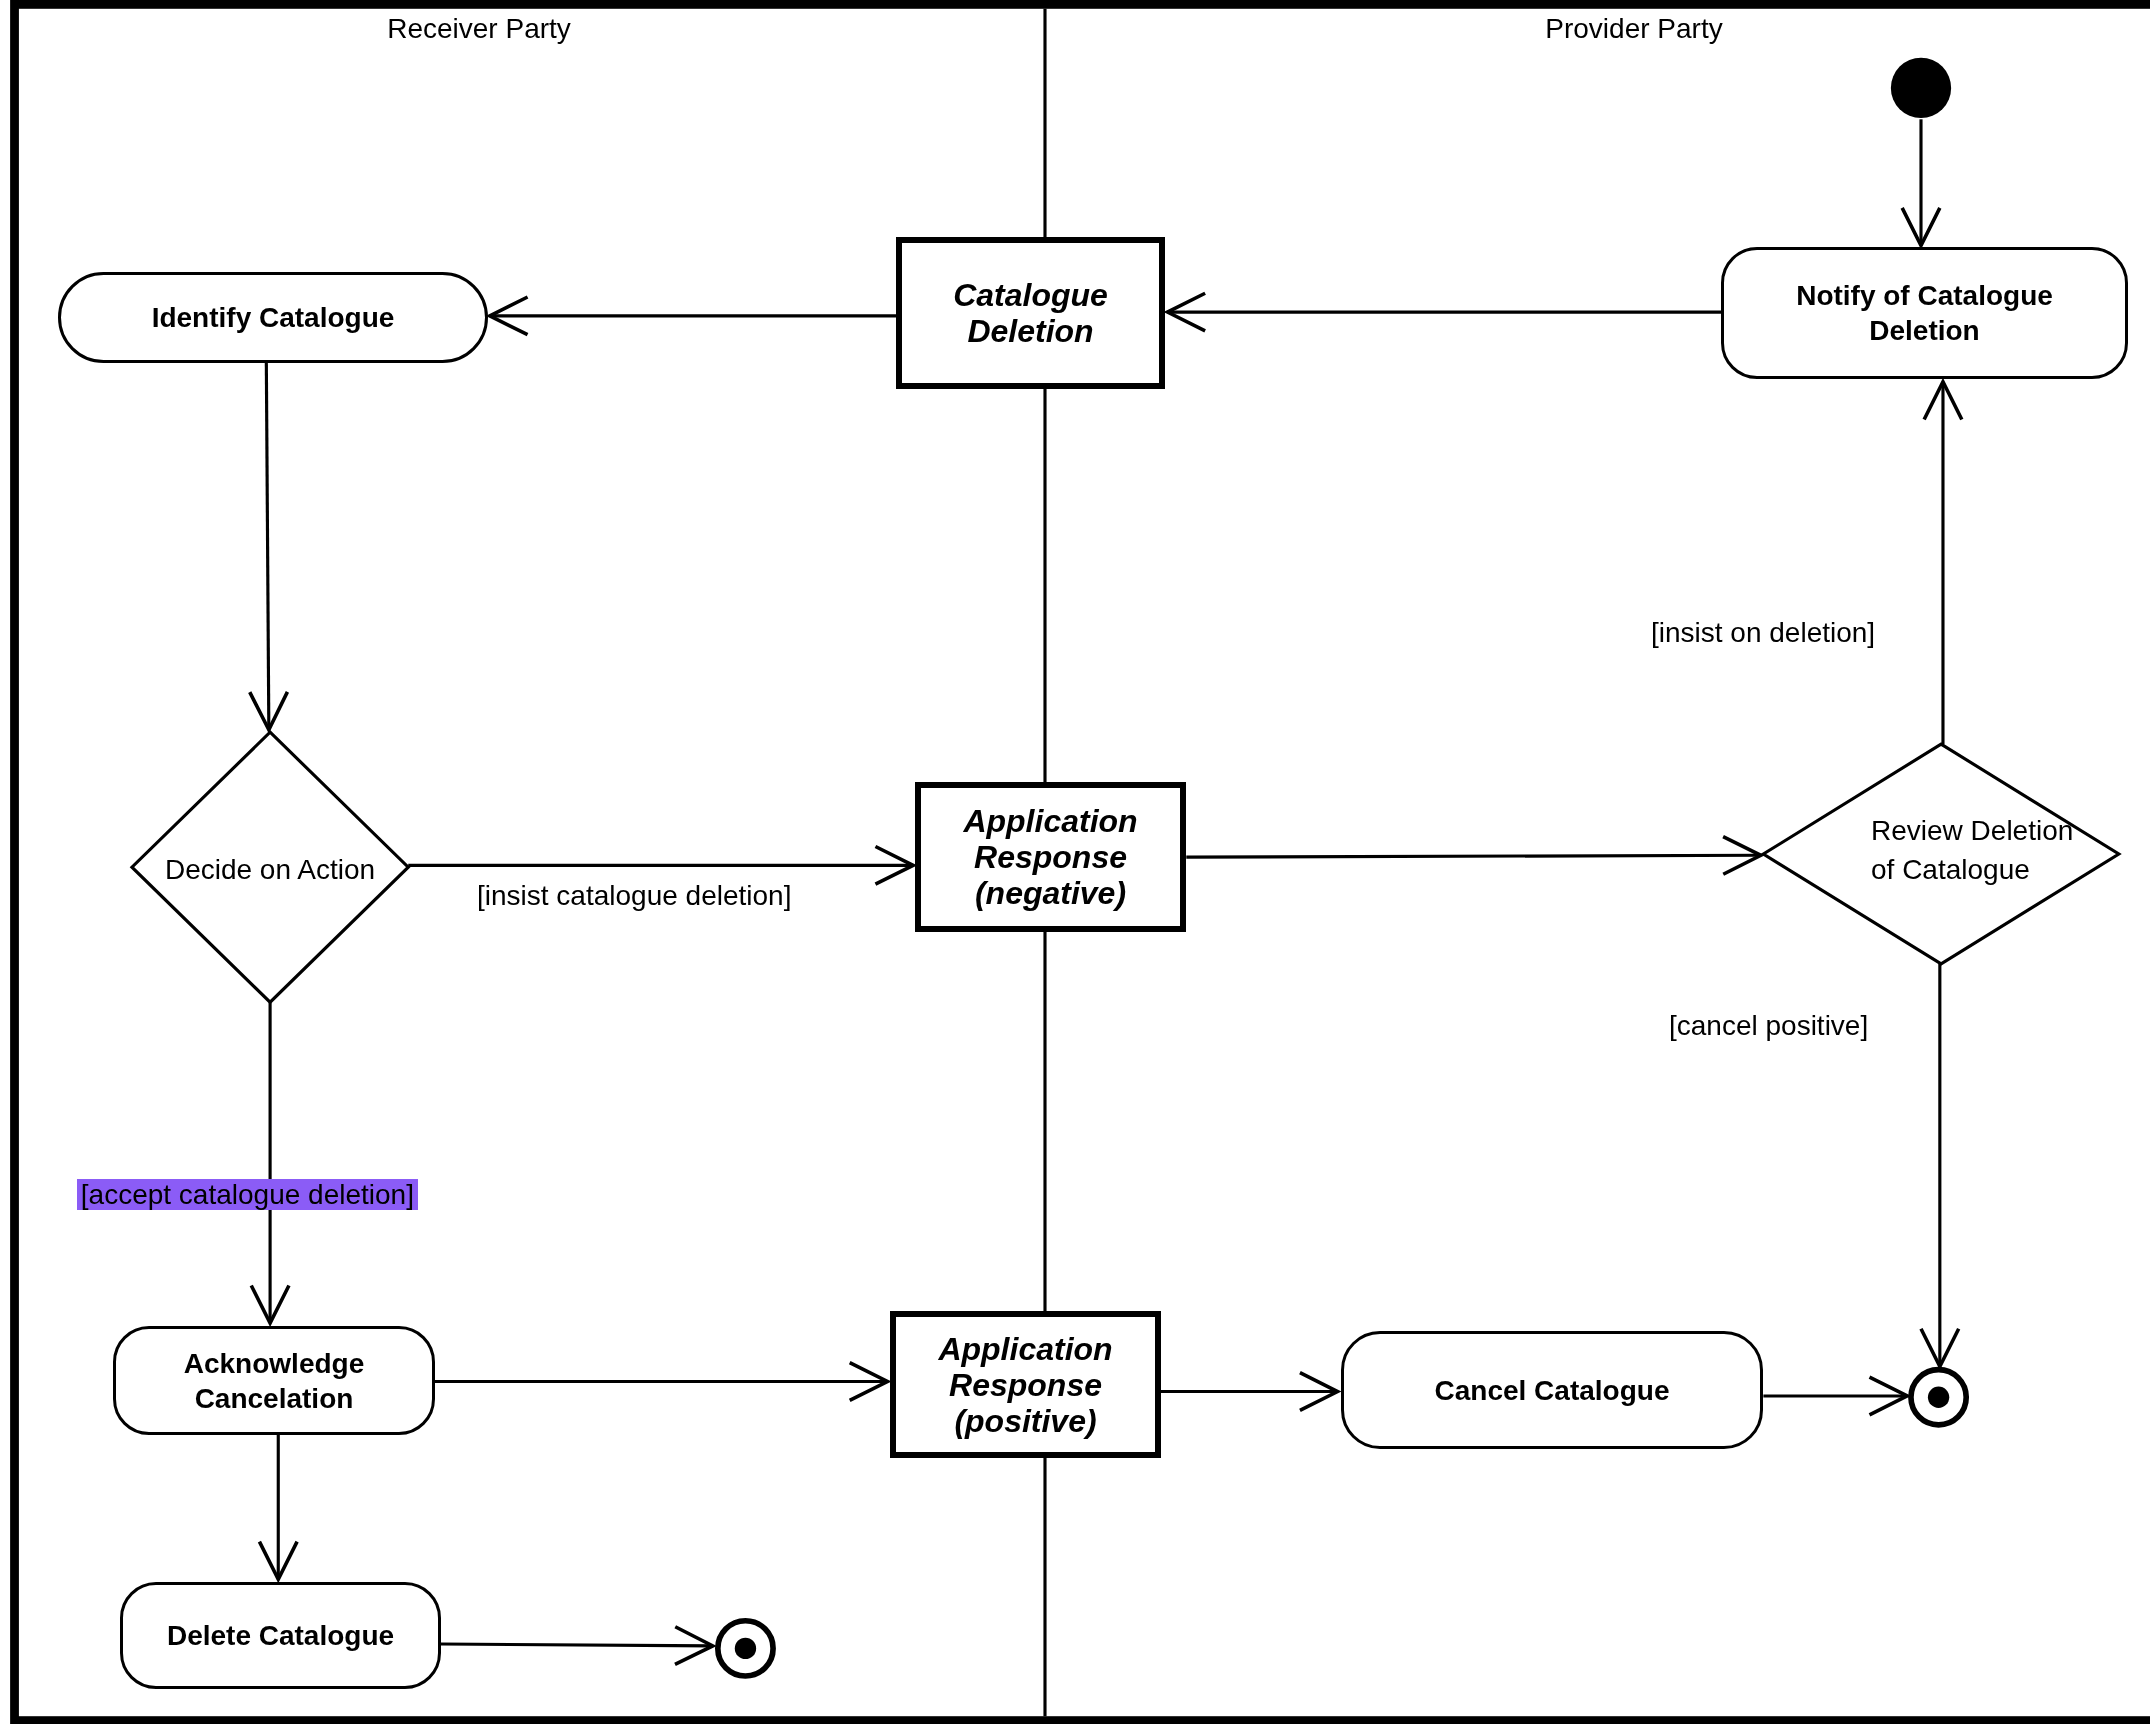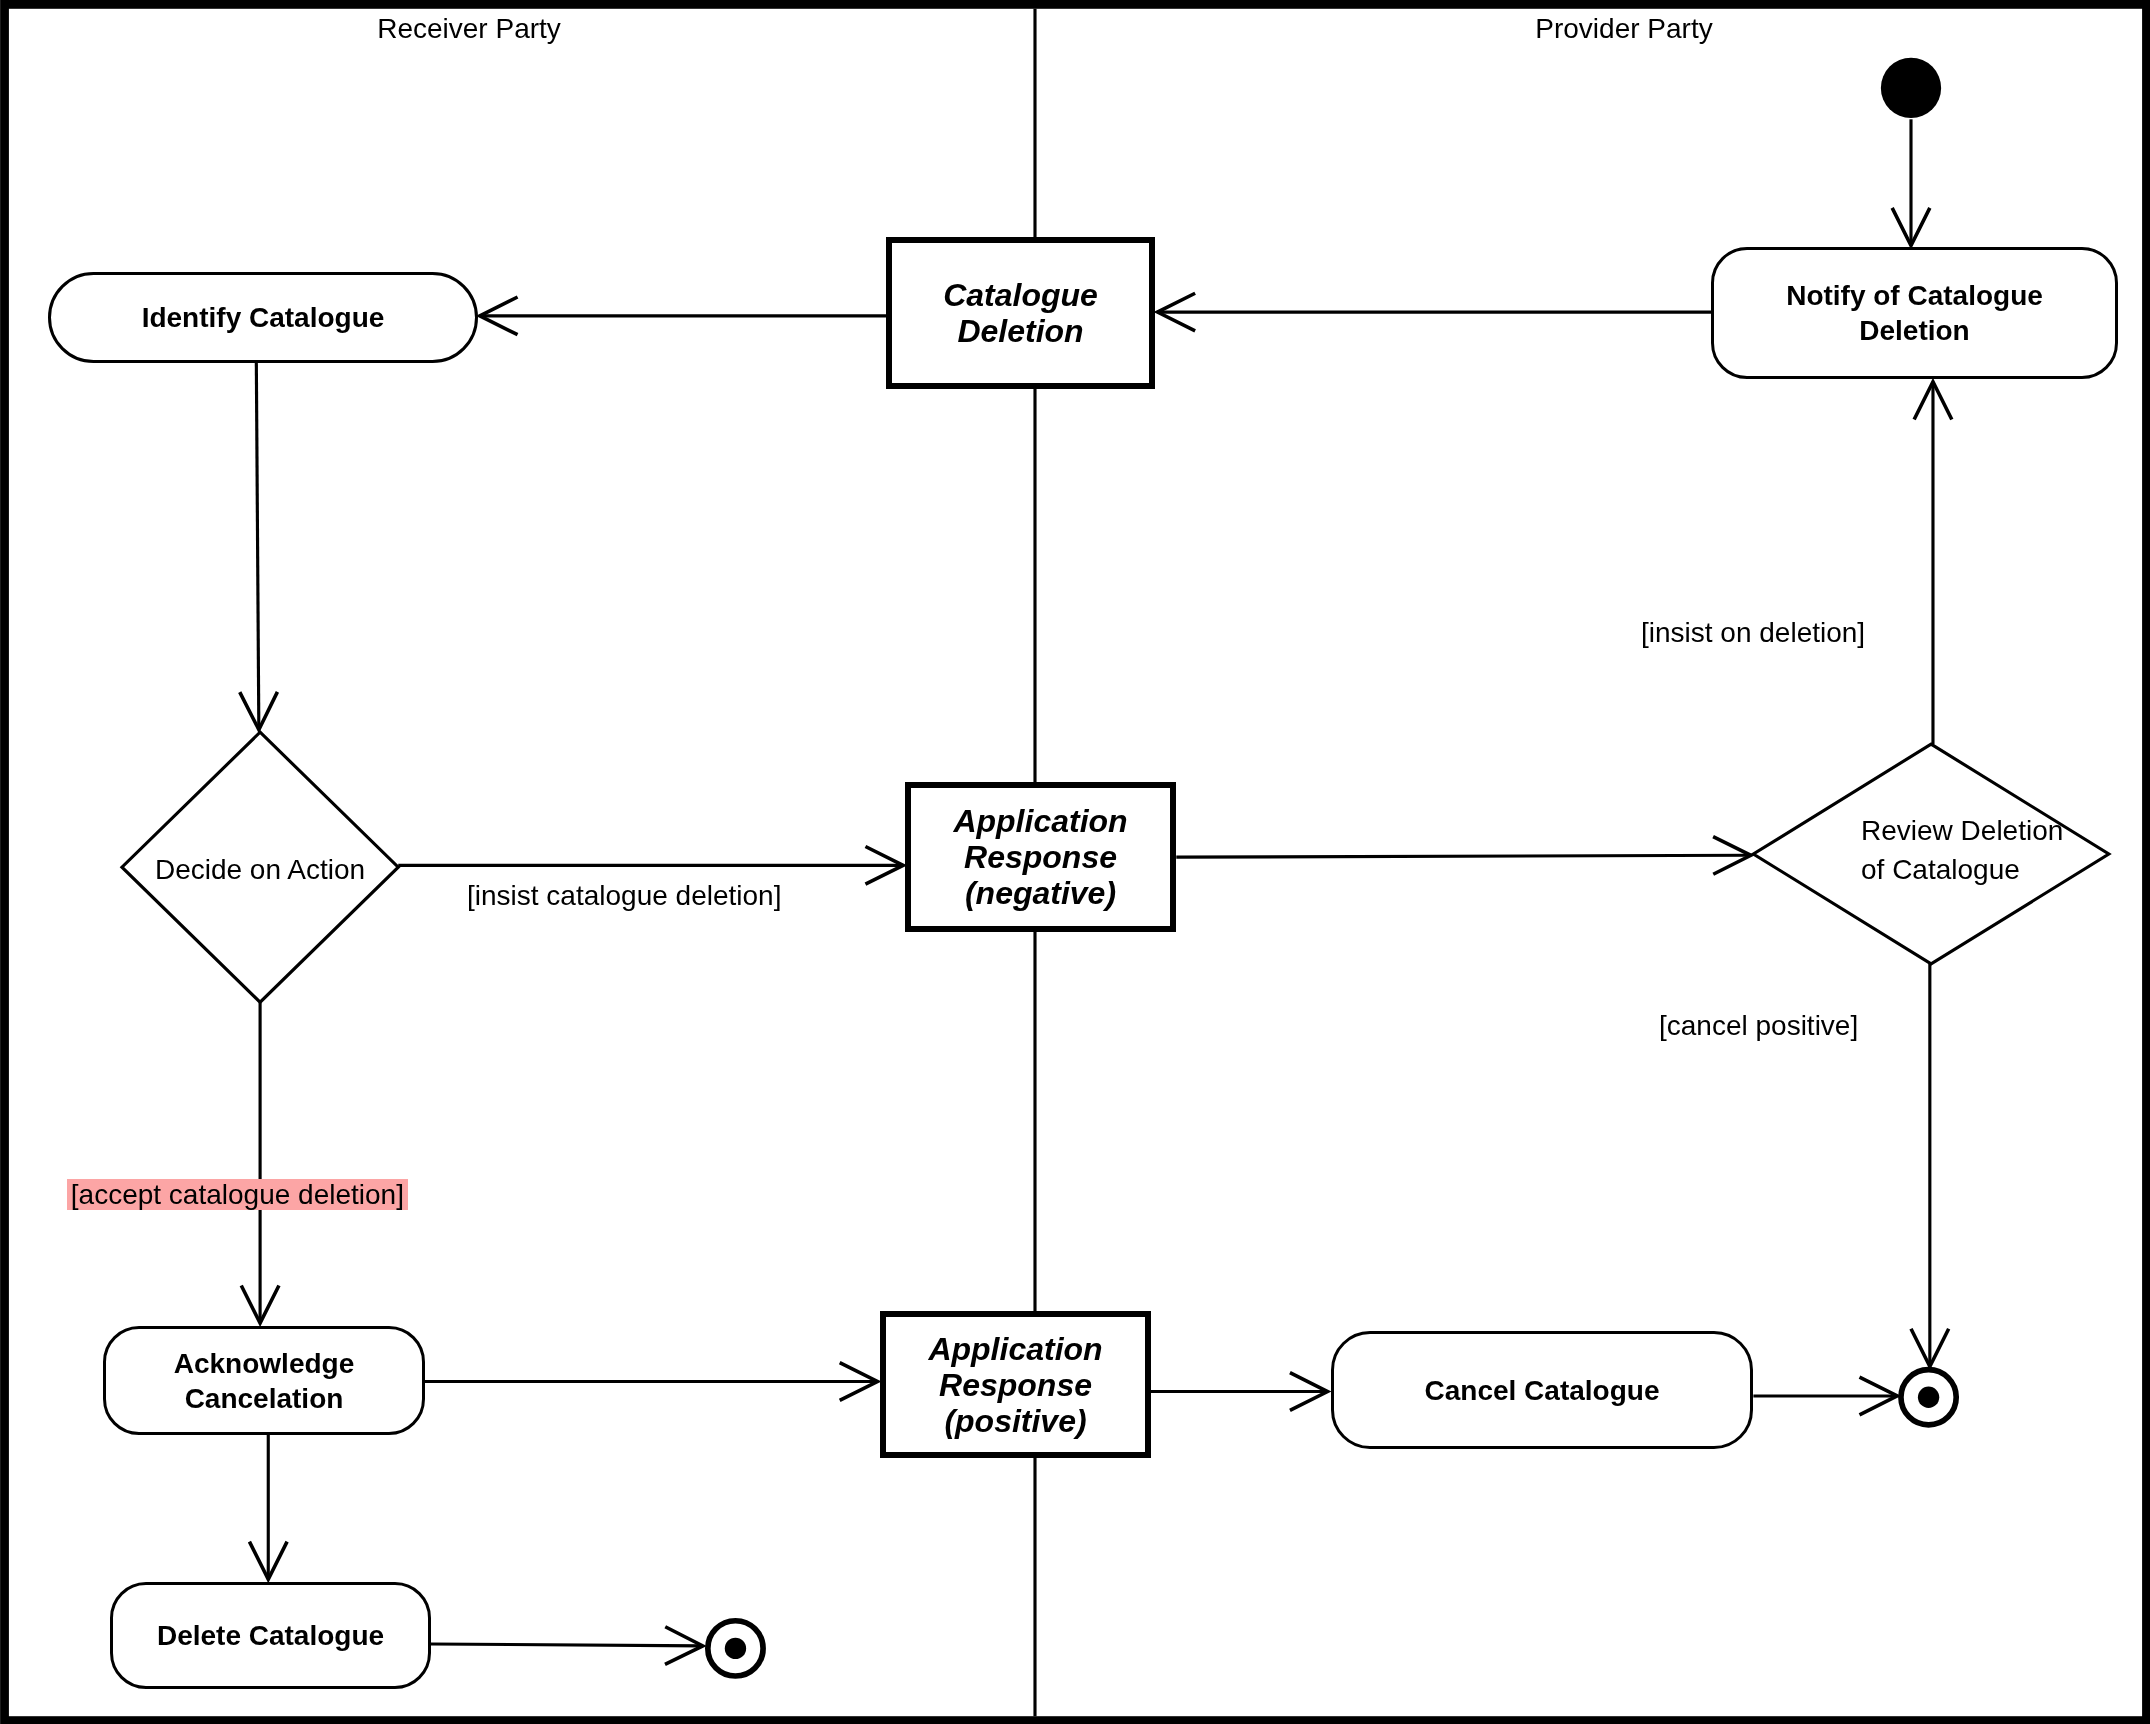--- a/index.html
+++ b/index.html
@@ -1,40 +1,40 @@
 <!DOCTYPE html>
 <html style="font-size:10px"><head>
 <meta charset="utf-8">
 <style>
   html, body { margin: 0; padding: 0; background: #ffffff; }
   body {
     width: 2151px; height: 1725px; position: relative; overflow: hidden;
     font-family: "Liberation Sans", sans-serif; color: #000;
   }
-  #stage { position: absolute; left: 0; top: 0; width: 1715px; height: 1725px; }
+  #stage { position: absolute; left: 10px; top: 0; width: 1715px; height: 1725px; }
   svg.layer { position: absolute; left: 0; top: 0; z-index: 1; }
   .node {
     position: absolute; z-index: 2; box-sizing: border-box;
     background: #ffffff; border: 3.1px solid #000;
     display: flex; align-items: center; justify-content: center;
     text-align: center; font-weight: bold; font-size: 28px; line-height: 35px;
     white-space: pre-line;
   }
   .node.signal {
     border-width: 6.3px; font-style: italic; font-size: 32px; line-height: 36px;
   }
   .diamond-label {
     position: absolute; z-index: 2; font-size: 28px; line-height: 39px;
     white-space: pre-line; font-weight: normal;
   }
   .edge-label {
     position: absolute; z-index: 3; font-size: 28px; line-height: 31px;
     white-space: nowrap; font-weight: normal;
   }
-  .edge-label.masked { background: #fca5a5; padding: 0 3.8px; }
+  .edge-label.masked { background: #8b5cf6; padding: 0 3.8px; }
   .lane-title {
     position: absolute; z-index: 2; font-size: 28px; line-height: 31px;
     text-align: center; width: 226px; font-weight: normal;
   }
 </style>
 </head>
 <body>
 
 <div id="stage">
 

